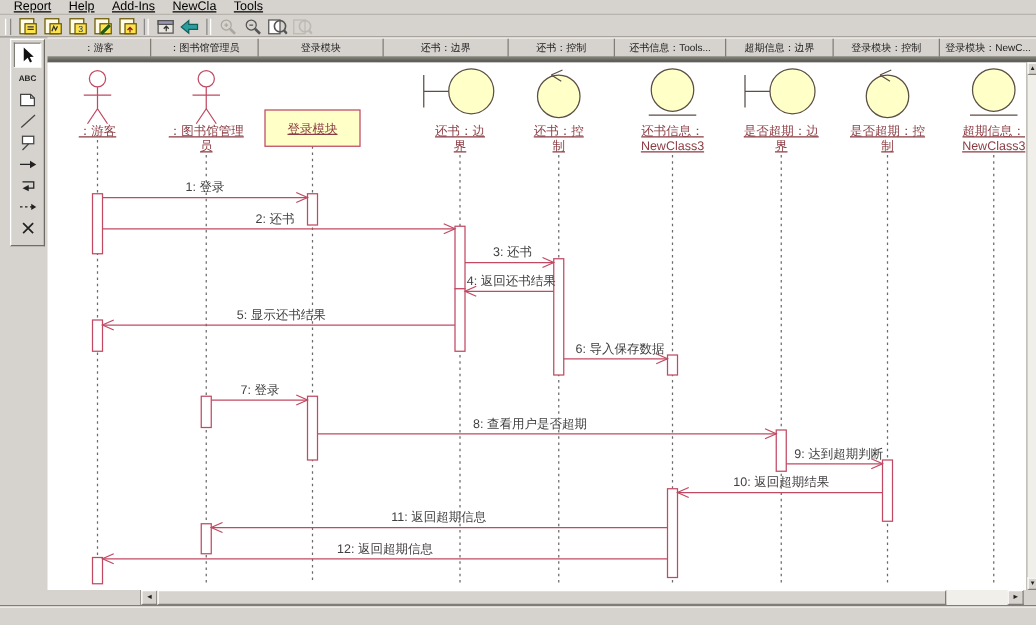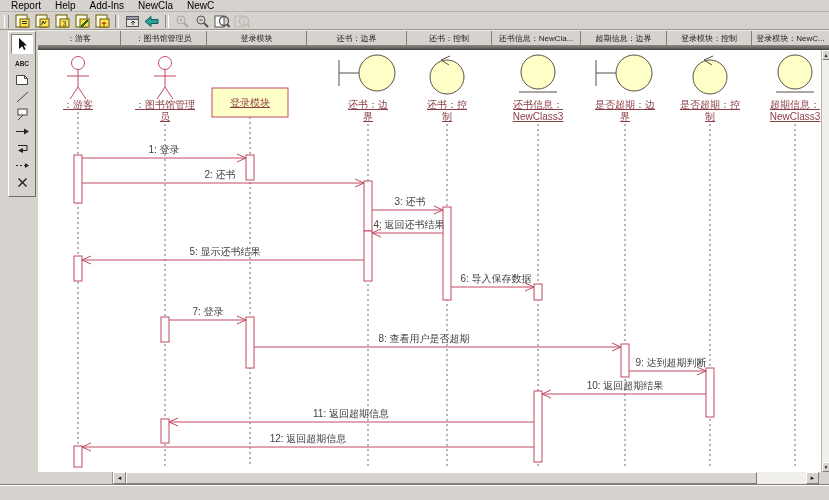--- a/index.html
+++ b/index.html
@@ -1,21 +1,21 @@
 <!DOCTYPE html>
 <html><head>
 <meta charset="utf-8">
 <style>
   html,body{margin:0;padding:0;}
   body{width:829px;height:500px;overflow:hidden;font-family:"Liberation Sans",sans-serif;}
   #app{position:relative;width:829px;height:500px;background:#d6d3ce;overflow:hidden;}
   
   .menubar{position:absolute;left:0;top:0;width:829px;height:12px;background:#d6d3ce;
     border-bottom:1px solid #b8b5ae;display:flex;align-items:center;padding-left:4px;box-sizing:border-box;}
-  .menu-item{font-size:10px;color:#000;padding:0 7px;line-height:12px;cursor:default;}
+  .menu-item{font-size:10px;color:#000;padding:0 7px;line-height:12px;cursor:default;text-decoration:underline;}
   
   .toolbar{position:absolute;left:0;top:13px;width:829px;height:17px;background:#d6d3ce;
     border-bottom:1px solid #9a978f;display:flex;align-items:center;padding-left:3px;box-sizing:border-box;}
   .tb-grip{width:3px;height:13px;border-left:1px solid #fff;border-right:1px solid #888;margin:0 3px 0 1px;}
   .tb-btn{width:20px;height:15px;display:flex;align-items:center;justify-content:center;background:transparent;border:none;padding:0;}
   .tb-sep{width:2px;height:13px;border-left:1px solid #888;border-right:1px solid #fff;margin:0 3px;}
   
   .palette{position:absolute;left:8px;top:31px;width:28px;height:166px;background:#d6d3ce;
     border:1px solid;border-color:#fff #6f6c66 #6f6c66 #fff;display:flex;flex-direction:column;align-items:center;padding-top:2px;box-sizing:border-box;}
   .pal-btn{width:22px;height:16px;display:flex;align-items:center;justify-content:center;background:transparent;border:1px solid transparent;padding:0;margin-bottom:1px;}
@@ -42,21 +42,21 @@
 </head>
 <body>
 
 <div id="app">
 
   <div class="menubar">
     <span class="menu-item">Report</span>
     <span class="menu-item">Help</span>
     <span class="menu-item">Add-Ins</span>
     <span class="menu-item">NewCla</span>
-    <span class="menu-item">NewC</span>
+    <span class="menu-item">Tools</span>
   </div>
 
   <div class="toolbar">
     <span class="tb-grip"></span>
     <button class="tb-btn">
       <svg width="15" height="14">
           <rect x="1" y="1" width="11" height="12" fill="#fffbe6" stroke="#6b5a00"></rect>
           <rect x="5" y="5" width="9" height="8" fill="#ffe34d" stroke="#6b5a00"></rect>
           <rect x="7" y="7" width="5" height="1" fill="#333"></rect>
           <rect x="7" y="9" width="5" height="1" fill="#333"></rect>
@@ -184,21 +184,21 @@
         </svg>
     </button>
   </div>
 
   <div class="seq-header">
     <div class="seq-cell" style="width:83px">：游客</div>
     <div class="seq-cell" style="width:86px">：图书馆管理员</div>
     <div class="seq-cell" style="width:100px">登录模块</div>
     <div class="seq-cell" style="width:100px">还书：边界</div>
     <div class="seq-cell" style="width:85px">还书：控制</div>
-    <div class="seq-cell" style="width:89px">还书信息：NewCla...</div>
+    <div class="seq-cell" style="width:89px">还书信息：Tools...</div>
     <div class="seq-cell" style="width:86px">超期信息：边界</div>
     <div class="seq-cell" style="width:85px">登录模块：控制</div>
     <div class="seq-cell" style="width:77px;border-right:none">登录模块：NewC...</div>
   </div>
   <div class="dark-band"></div>
 
   <div class="canvas">
     <svg id="seq-svg" width="783" height="422" viewBox="38 50 783 422">
         <g>
           <line x1="78" y1="112" x2="78" y2="466" stroke="#6a6a6a" stroke-dasharray="2,3"></line>

